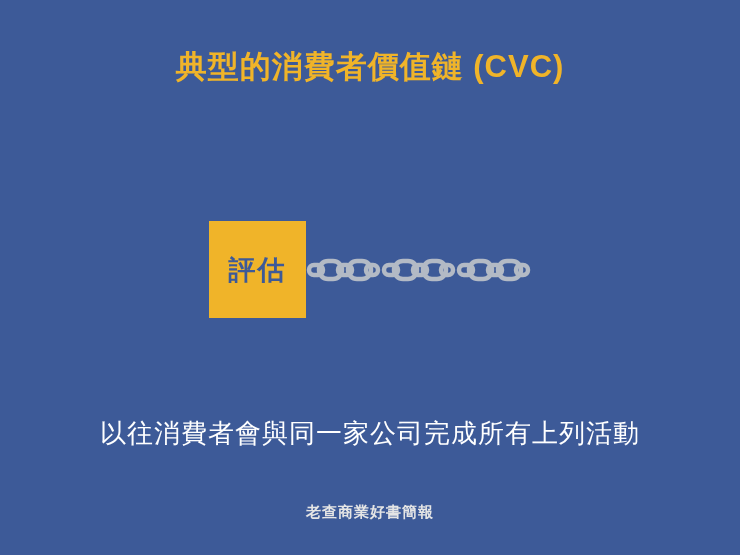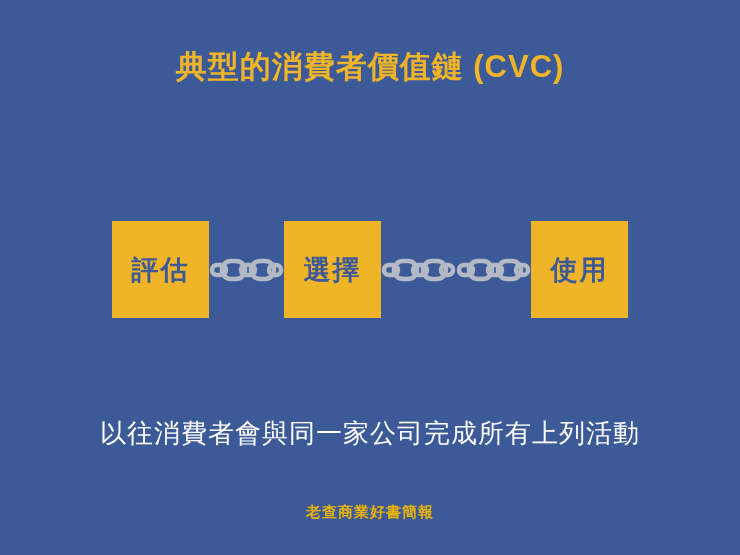--- a/index.html
+++ b/index.html
@@ -71,21 +71,21 @@
     font-weight: 400;
     margin: 0;
     letter-spacing: 1px;
   }
   .footer {
     position: absolute;
     top: 503px;
     left: 0;
     width: 100%;
     text-align: center;
-    color: #eab308;
+    color: #e5e5e5;
     font-size: 15px;
     font-weight: bold;
     margin: 0;
     letter-spacing: 1px;
   }
 </style>
 </head>
 <body>
 
 <div class="slide">
@@ -101,23 +101,20 @@
     <svg class="chain" width="75" height="30" viewBox="0 0 75 30" aria-hidden="true">
       <g fill="none" stroke="#B3BAC5" stroke-width="4.5">
         <rect x="3" y="10" width="14" height="10" rx="5"></rect>
         <rect x="13" y="6" width="23" height="18" rx="9"></rect>
         <rect x="32" y="10" width="14" height="10" rx="5"></rect>
         <rect x="42" y="6" width="23" height="18" rx="9"></rect>
         <rect x="60" y="10" width="12" height="10" rx="5"></rect>
       </g>
     </svg>
 
-    <div class="box">
-      <span>選擇</span>
-    </div>
 
     <svg class="chain" width="75" height="30" viewBox="0 0 75 30" aria-hidden="true">
       <g fill="none" stroke="#B3BAC5" stroke-width="4.5">
         <rect x="3" y="10" width="14" height="10" rx="5"></rect>
         <rect x="13" y="6" width="23" height="18" rx="9"></rect>
         <rect x="32" y="10" width="14" height="10" rx="5"></rect>
         <rect x="42" y="6" width="23" height="18" rx="9"></rect>
         <rect x="60" y="10" width="12" height="10" rx="5"></rect>
       </g>
     </svg>
@@ -126,23 +123,20 @@
     <svg class="chain" width="75" height="30" viewBox="0 0 75 30" aria-hidden="true">
       <g fill="none" stroke="#B3BAC5" stroke-width="4.5">
         <rect x="3" y="10" width="14" height="10" rx="5"></rect>
         <rect x="13" y="6" width="23" height="18" rx="9"></rect>
         <rect x="32" y="10" width="14" height="10" rx="5"></rect>
         <rect x="42" y="6" width="23" height="18" rx="9"></rect>
         <rect x="60" y="10" width="12" height="10" rx="5"></rect>
       </g>
     </svg>
 
-    <div class="box">
-      <span>使用</span>
-    </div>
 
   </div>
 
   <p class="caption">以往消費者會與同一家公司完成所有上列活動</p>
 
   <p class="footer">老查商業好書簡報</p>
 
 </div>
 
 </body></html>

